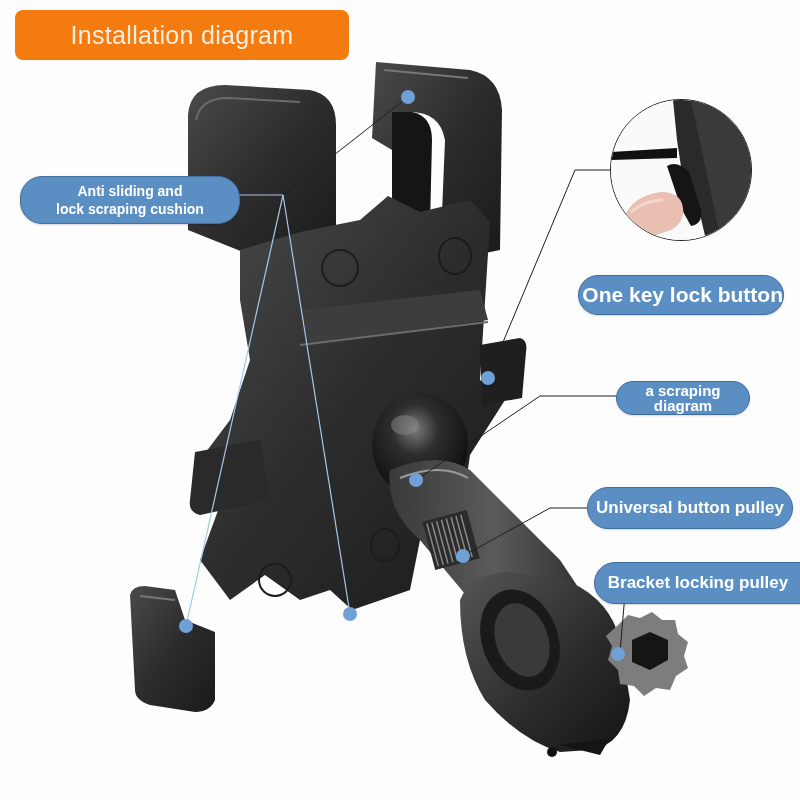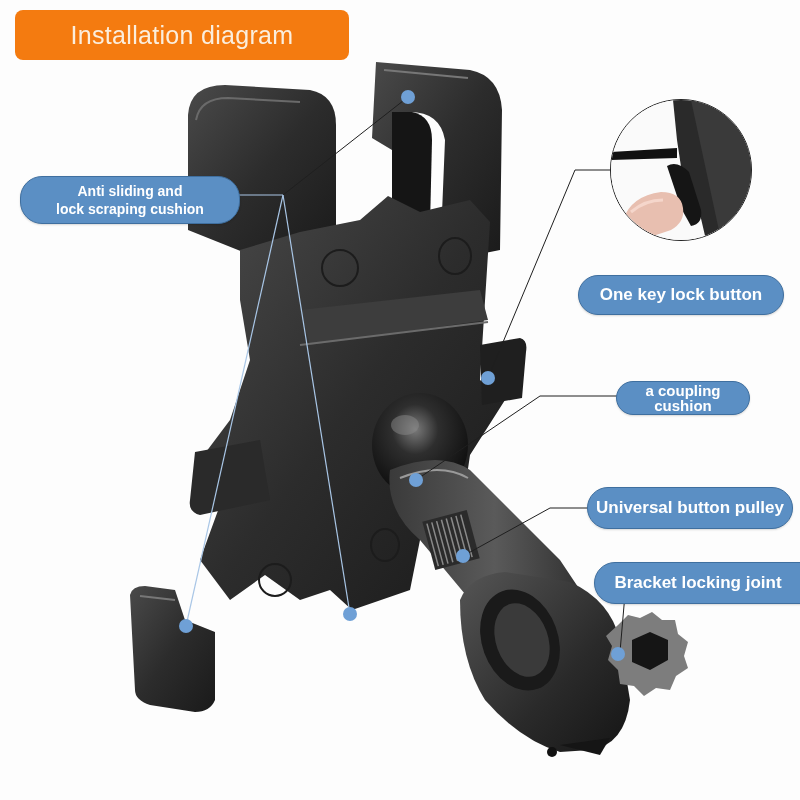--- a/index.html
+++ b/index.html
@@ -158,32 +158,32 @@
 
   <div class="title-banner">Installation diagram</div>
 
   <div class="callout" style="left:20px; top:176px; width:218px; height:46px; font-size:14px;">
     <div>
       <span>Anti sliding and</span>
       <span>lock scraping cushion</span>
     </div>
   </div>
 
-  <div class="callout" style="left:578px; top:275px; width:204px; height:38px; font-size:17px;">
+  <div class="callout" style="left:578px; top:275px; width:204px; height:38px; font-size:21px;justify-content:flex-end;">
     <span>One key lock button</span>
   </div>
 
   <div class="callout" style="left:616px; top:381px; width:132px; height:32px; font-size:15px; line-height:15px;">
     <div>
-      <span>a coupling</span>
-      <span>cushion</span>
+      <span>a scraping</span>
+      <span>diagram</span>
     </div>
   </div>
 
   <div class="callout" style="left:587px; top:487px; width:204px; height:40px; font-size:17px;">
     <span>Universal button pulley</span>
   </div>
 
   <div class="callout" style="left:594px; top:562px; width:206px; height:40px; font-size:17px; border-radius:22px 0 0 22px;">
-    <span>Bracket locking joint</span>
+    <span>Bracket locking pulley</span>
   </div>
 
 </div>
 
 </body></html>

